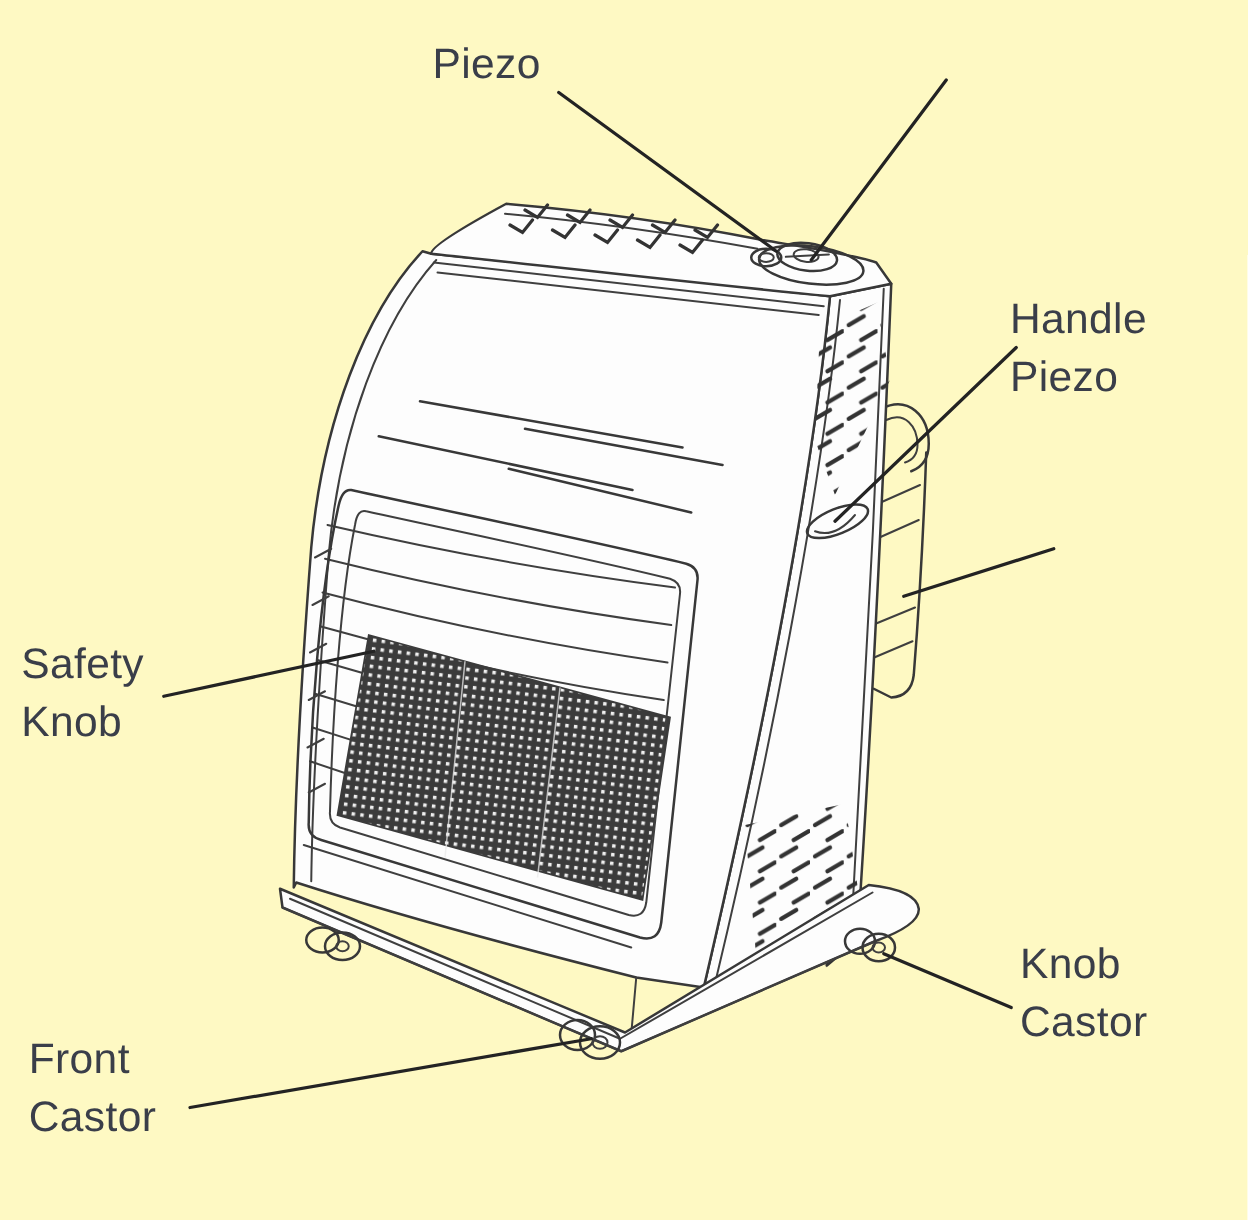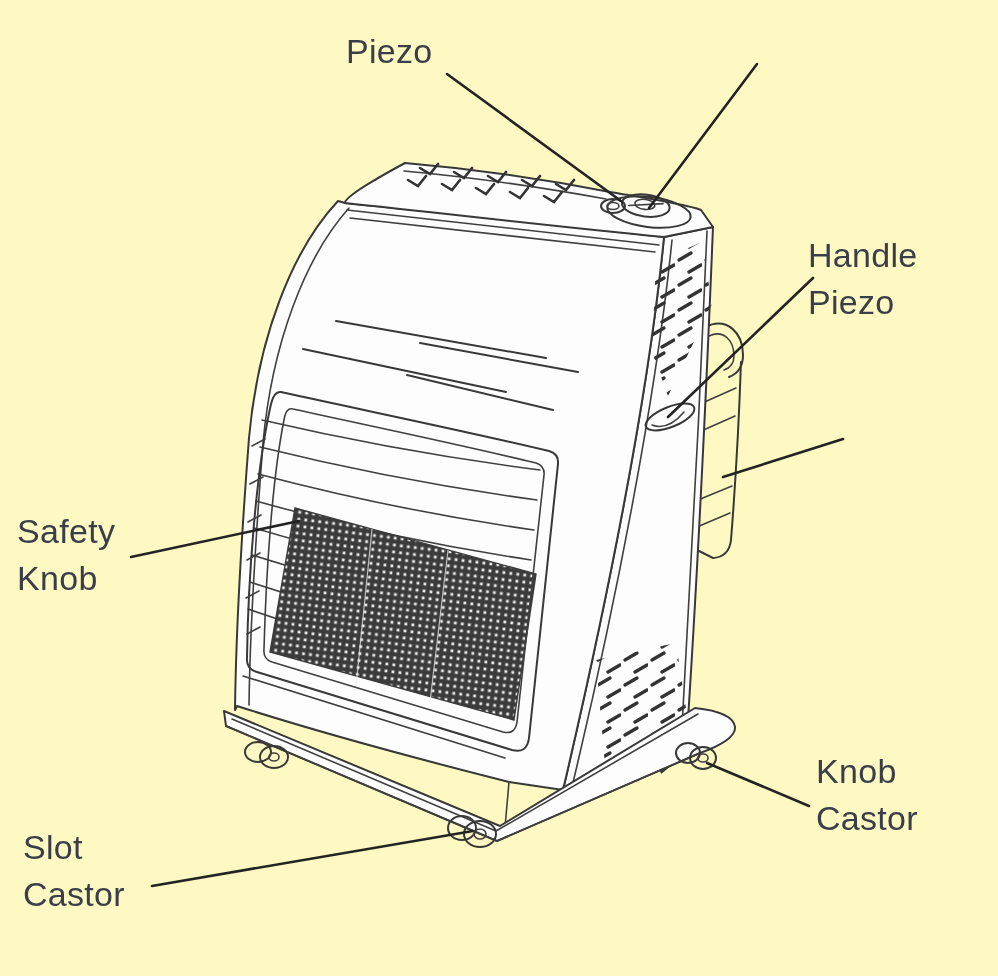--- a/index.html
+++ b/index.html
@@ -156,21 +156,21 @@
 
   <div class="lbl" style="left:847px;top:392px">
   </div>
 
   <div class="lbl" style="left:17px;top:508px">
     <div>Safety</div>
     <div>Knob</div>
   </div>
 
   <div class="lbl" style="left:23px;top:824px">
-    <div>Slot</div>
+    <div>Front</div>
     <div>Castor</div>
   </div>
 
   <div class="lbl" style="left:816px;top:748px">
     <div>Knob</div>
     <div>Castor</div>
   </div>
 
 </div>
 

